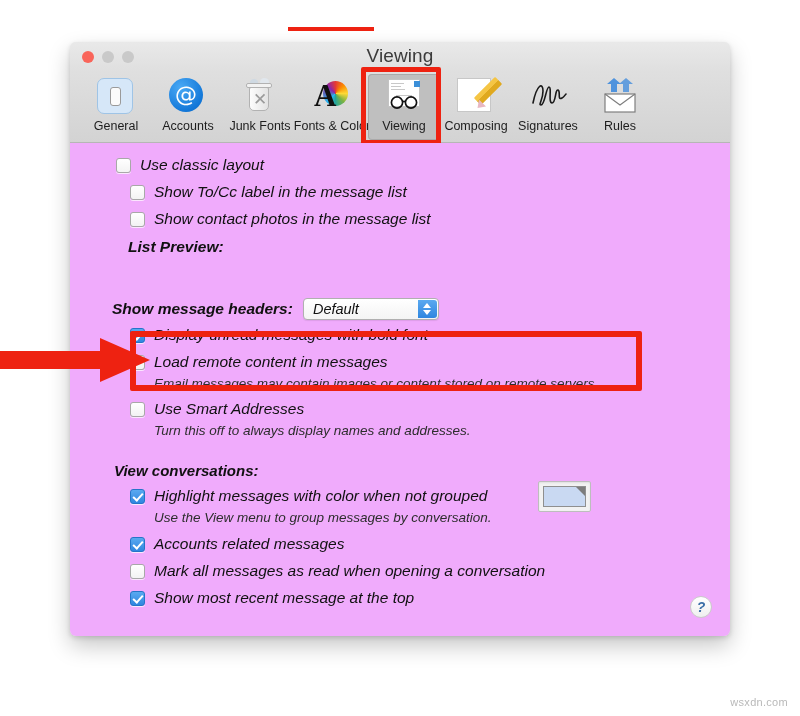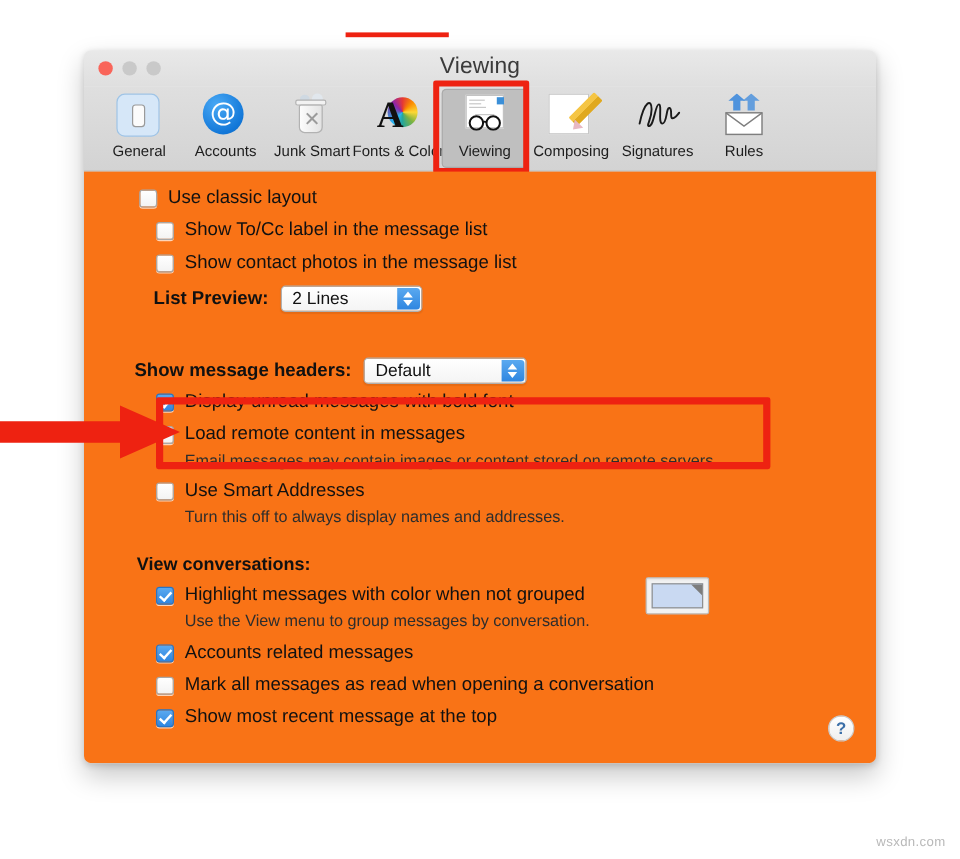--- a/index.html
+++ b/index.html
@@ -180,22 +180,23 @@
     width: 80px; height: 78px;
     border: 5px solid #ee2211;
     border-radius: 2px;
     pointer-events: none;
   }
 
   
   .pane {
     position: relative;
     height: 493px;
-    background: #f97316;
+    background: #f0abfc;
     padding: 4px;
+    font-style: italic;
   }
 
   .row {
     position: absolute;
     display: flex;
     align-items: center;
   }
   .sublabel {
     position: absolute;
     font-size: 13.5px;
@@ -369,21 +370,21 @@
       <div class="tb-item">
         <div class="tb-icon">
           <div class="ic-junk">
             <span class="b1"></span>
               <span class="b2"></span>
             <span class="lid"></span>
               <span class="can"></span>
               <span class="x">✕</span>
           </div>
         </div>
-        <div class="tb-label">Junk Smart</div>
+        <div class="tb-label">Junk Fonts</div>
       </div>
 
       <div class="tb-item">
         <div class="tb-icon">
           <div class="ic-fonts">
               <span class="wheel"></span>
               <span class="A">A</span>
             </div>
         </div>
         <div class="tb-label">Fonts &amp; Color</div>
@@ -459,27 +460,20 @@
         <span class="cb-label">Show To/Cc label in the message list</span>
       </div>
 
       <div class="row" style="left:60px; top:67px;">
         <span class="cb"></span>
         <span class="cb-label">Show contact photos in the message list</span>
       </div>
 
       <div class="row" style="left:58px; top:95px;">
         <span class="field-label">List Preview:</span>
-        <span class="popup" style="width:118px; margin-left:10px;">
-          <span>2 Lines</span>
-          <span class="arrows">
-            <span class="up"></span>
-              <span class="dn"></span>
-          </span>
-        </span>
       </div>
 
 
       <div class="row" style="left:42px; top:155px;">
         <span class="field-label">Show message headers:</span>
         <span class="popup" style="width:136px; margin-left:10px;">
           <span>Default</span>
           <span class="arrows">
             <span class="up"></span>
               <span class="dn"></span>

